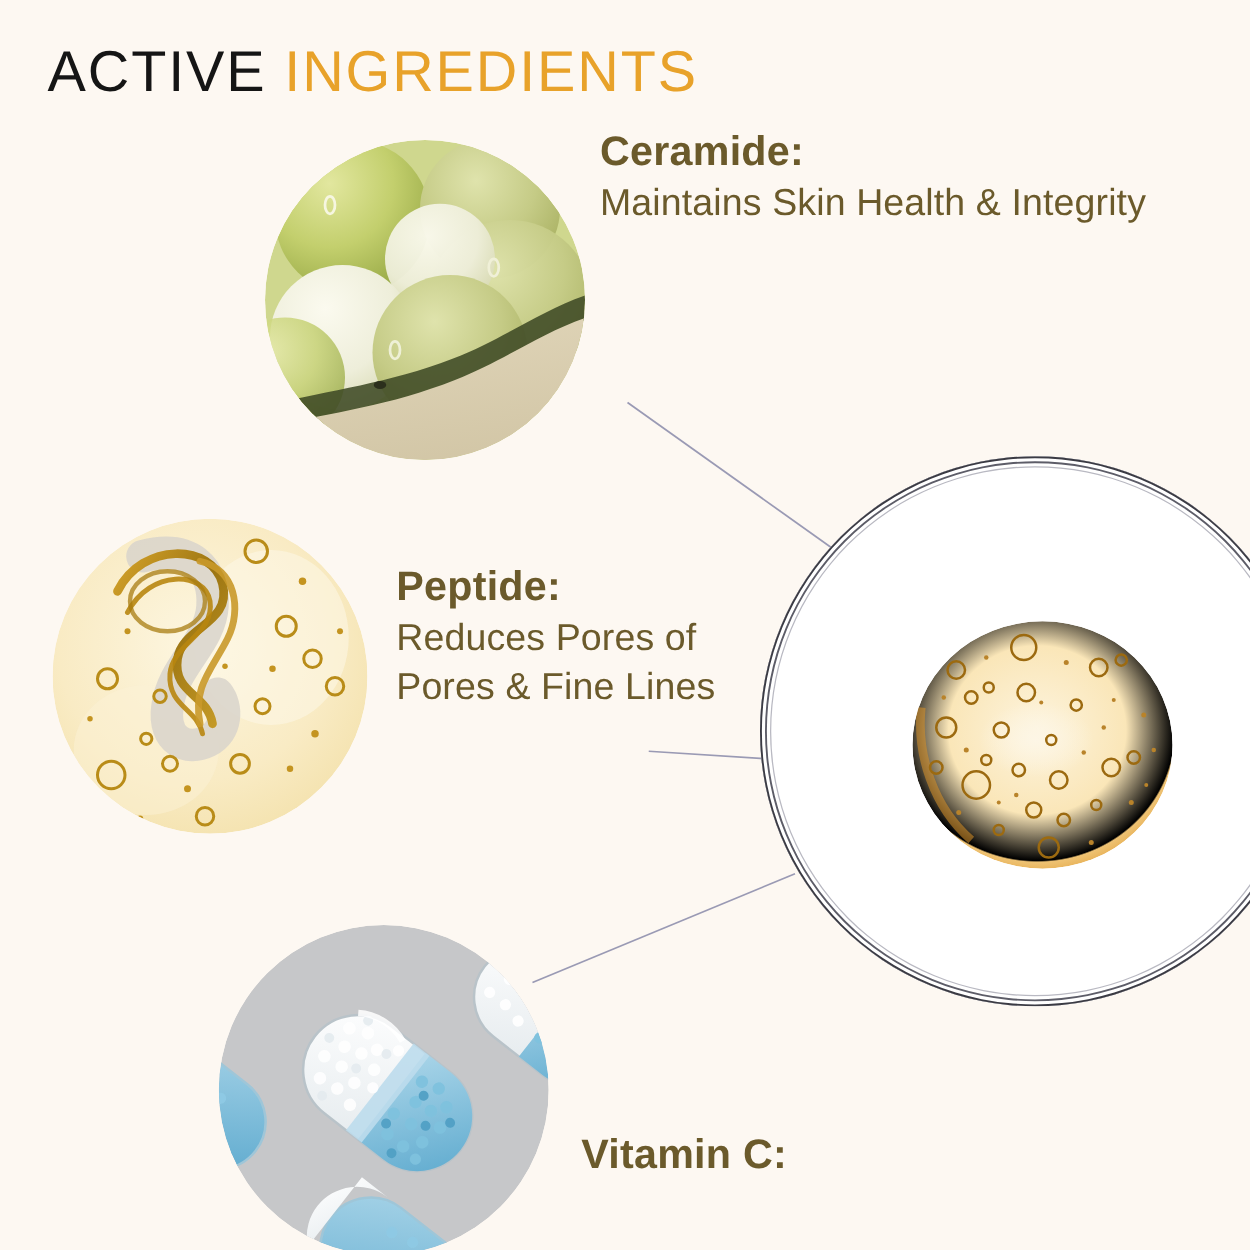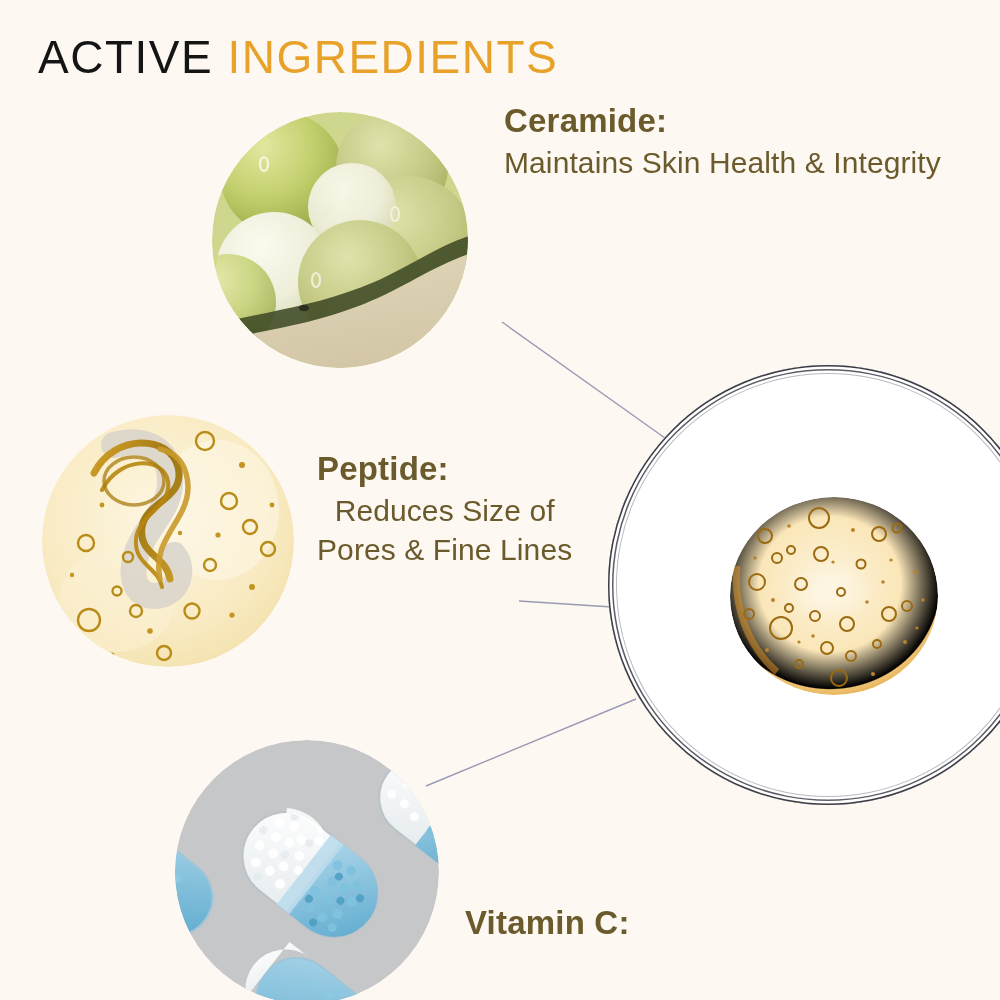--- a/index.html
+++ b/index.html
@@ -18,23 +18,23 @@
     font-size:46px;letter-spacing:1.5px;
     font-weight:400;white-space:nowrap;
     font-family:"Liberation Sans", sans-serif;
   }
   #title .active{color:#151515;}
   #title .ingredients{color:#E8A22A;}
 
   
   .label-block{position:absolute;color:#6B5A2B;line-height:1.30;}
   .label-head{font-weight:bold;font-size:33px;letter-spacing:.2px;}
-  .label-desc{font-weight:400;font-size:30px;letter-spacing:.1px;text-align:center;}
-
-  #block-ceramide{left:504px;top:100px;}
+  .label-desc{font-weight:400;font-size:30px;letter-spacing:.1px;}
+
+  #block-ceramide{left:480px;top:100px;}
   #block-peptide {left:317px;top:448px;}
   #block-vitaminc{left:465px;top:902px;}
 
   
   .tile{position:absolute;border-radius:50%;overflow:hidden;}
   #tile-ceramide{left:212px;top:112px;width:256px;height:256px;}
   #tile-peptide {left:42px; top:415px;width:252px;height:252px;}
   #tile-vitaminc{left:175px;top:740px;width:264px;height:264px;}
 
   
@@ -387,21 +387,21 @@
     </div>
   </div>
 
   <div class="label-block" id="block-ceramide">
     <div class="label-head">Ceramide:</div>
     <div class="label-desc">Maintains Skin Health &amp; Integrity</div>
   </div>
 
   <div class="label-block" id="block-peptide">
     <div class="label-head">Peptide:</div>
-    <div class="label-desc">Reduces Size of</div>
+    <div class="label-desc">Reduces Pores of</div>
     <div class="label-desc">Pores &amp; Fine Lines</div>
   </div>
 
   <div class="label-block" id="block-vitaminc">
     <div class="label-head">Vitamin C:</div>
   </div>
 
 </div>
 
 </body></html>

